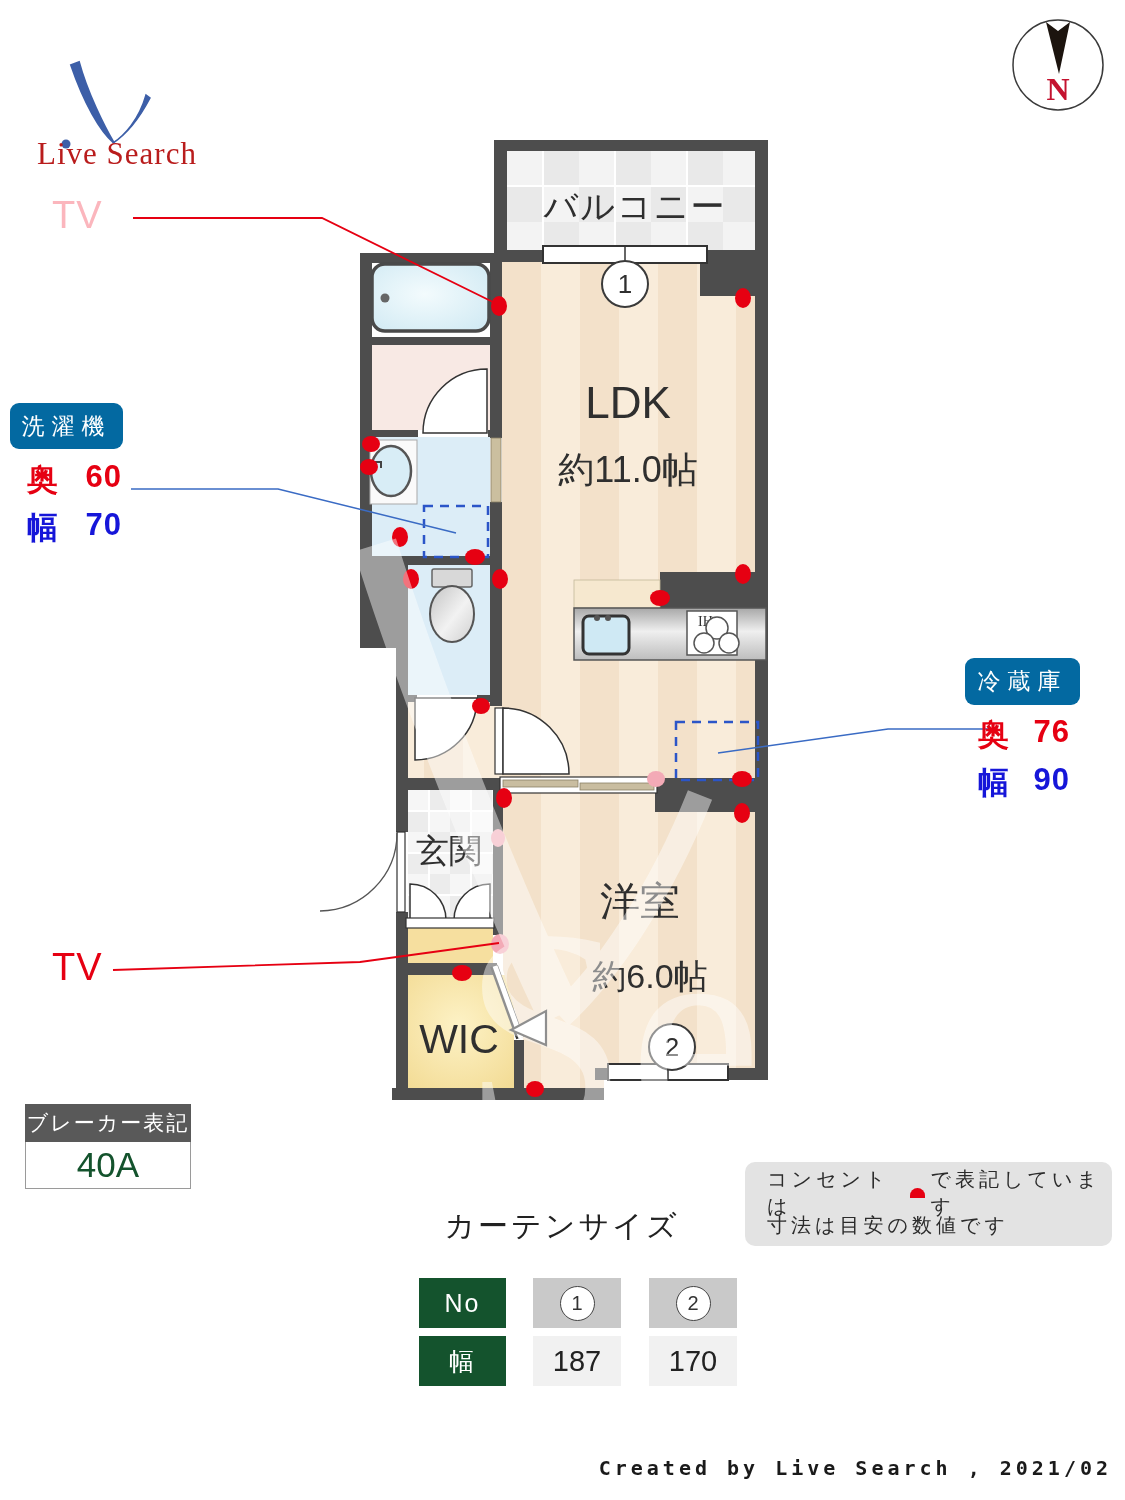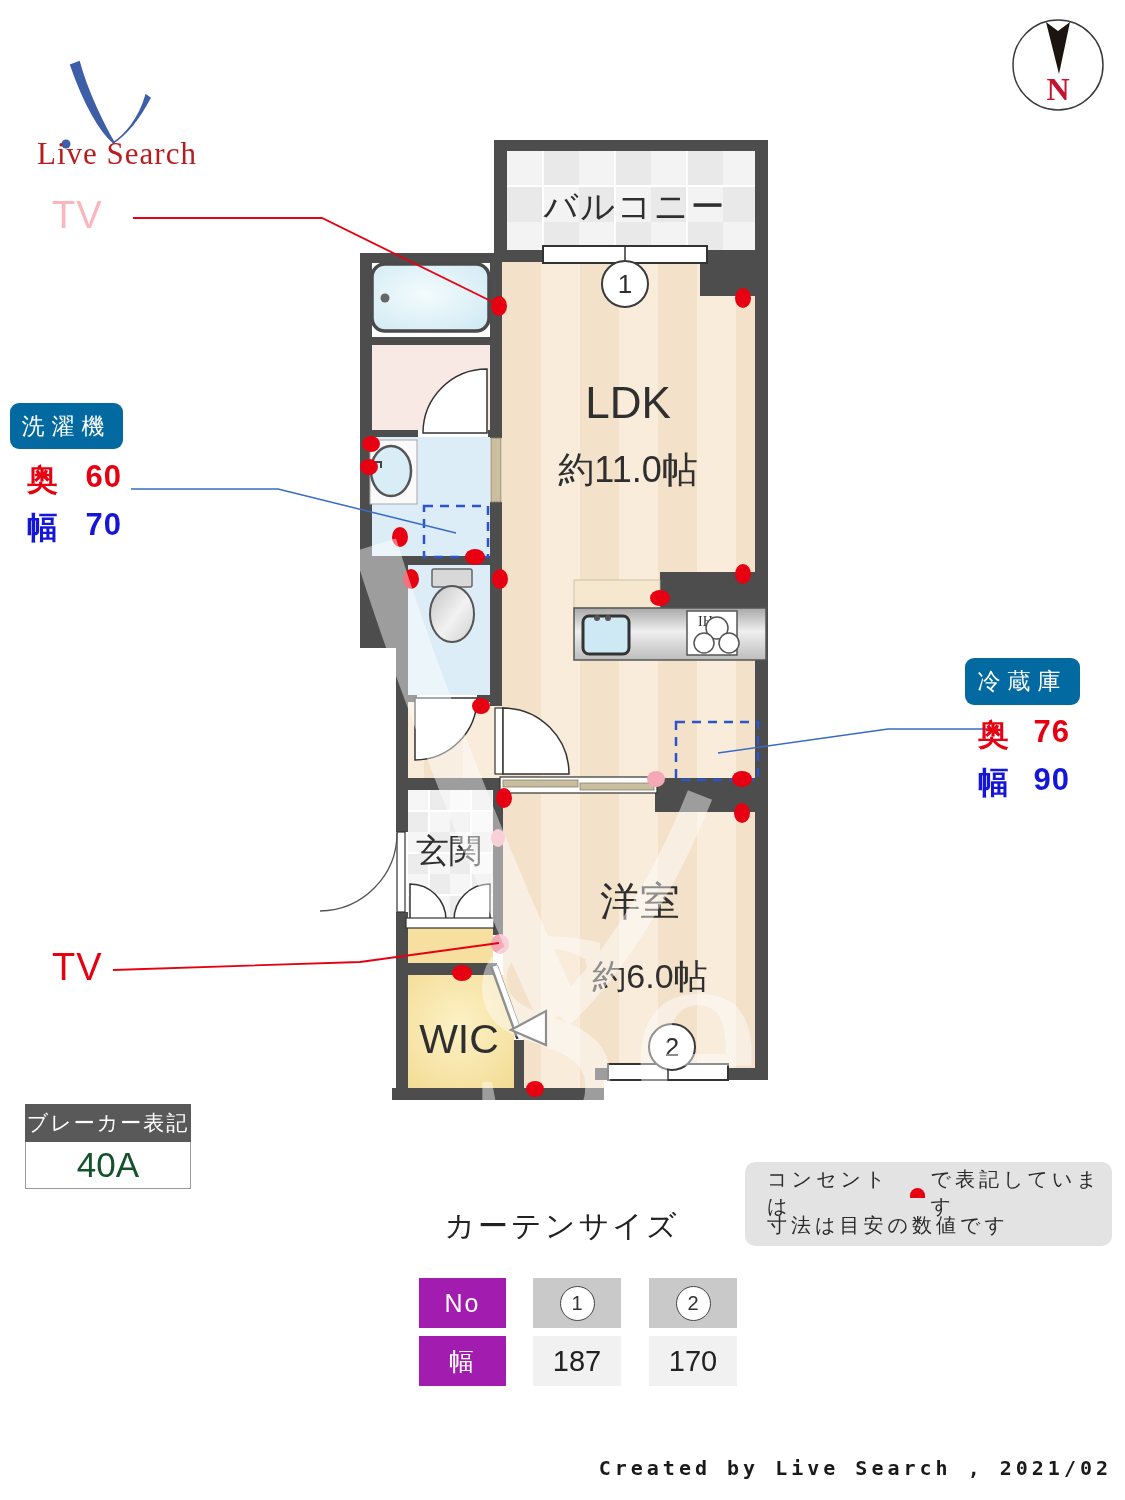--- a/index.html
+++ b/index.html
@@ -31,21 +31,21 @@
   .note-box{left:745px;top:1162px;width:367px;height:84px;background:#e3e3e3;border-radius:10px;
             padding:15px 0 0 22px;box-sizing:border-box;font-size:20px;letter-spacing:4px;color:#2b2b2b;}
   .note-line{height:32px;display:flex;align-items:center;}
   .dome{display:inline-block;width:16px;height:10px;background:#e60012;
         border-radius:8px 8px 0 0;margin:0 6px;}
   
   .curtain-title{left:397px;top:1206px;width:330px;text-align:center;font-size:30px;
                  letter-spacing:3px;color:#222;}
   .curtain-table{left:397px;top:1278px;width:340px;}
   .ct-row{display:flex;margin-bottom:8px;height:50px;}
-  .ct-head{width:91px;background:#a21caf;color:#fff;font-size:25px;letter-spacing:2px;
+  .ct-head{width:91px;background:#14532d;color:#fff;font-size:25px;letter-spacing:2px;
            display:flex;align-items:center;justify-content:center;margin-left:22px;}
   .ct-cell{width:92px;display:flex;align-items:center;justify-content:center;
            font-size:29px;color:#222;}
   .ct-c1{margin-left:27px;}
   .ct-c2{margin-left:28px;}
   .ct-no{background:#c9c9c9;}
   .ct-val{background:#f1f1f1;}
   .circ-num{width:33px;height:33px;border:1.5px solid #444;border-radius:50%;background:#fff;
             display:flex;align-items:center;justify-content:center;font-size:20px;color:#333;}
   

